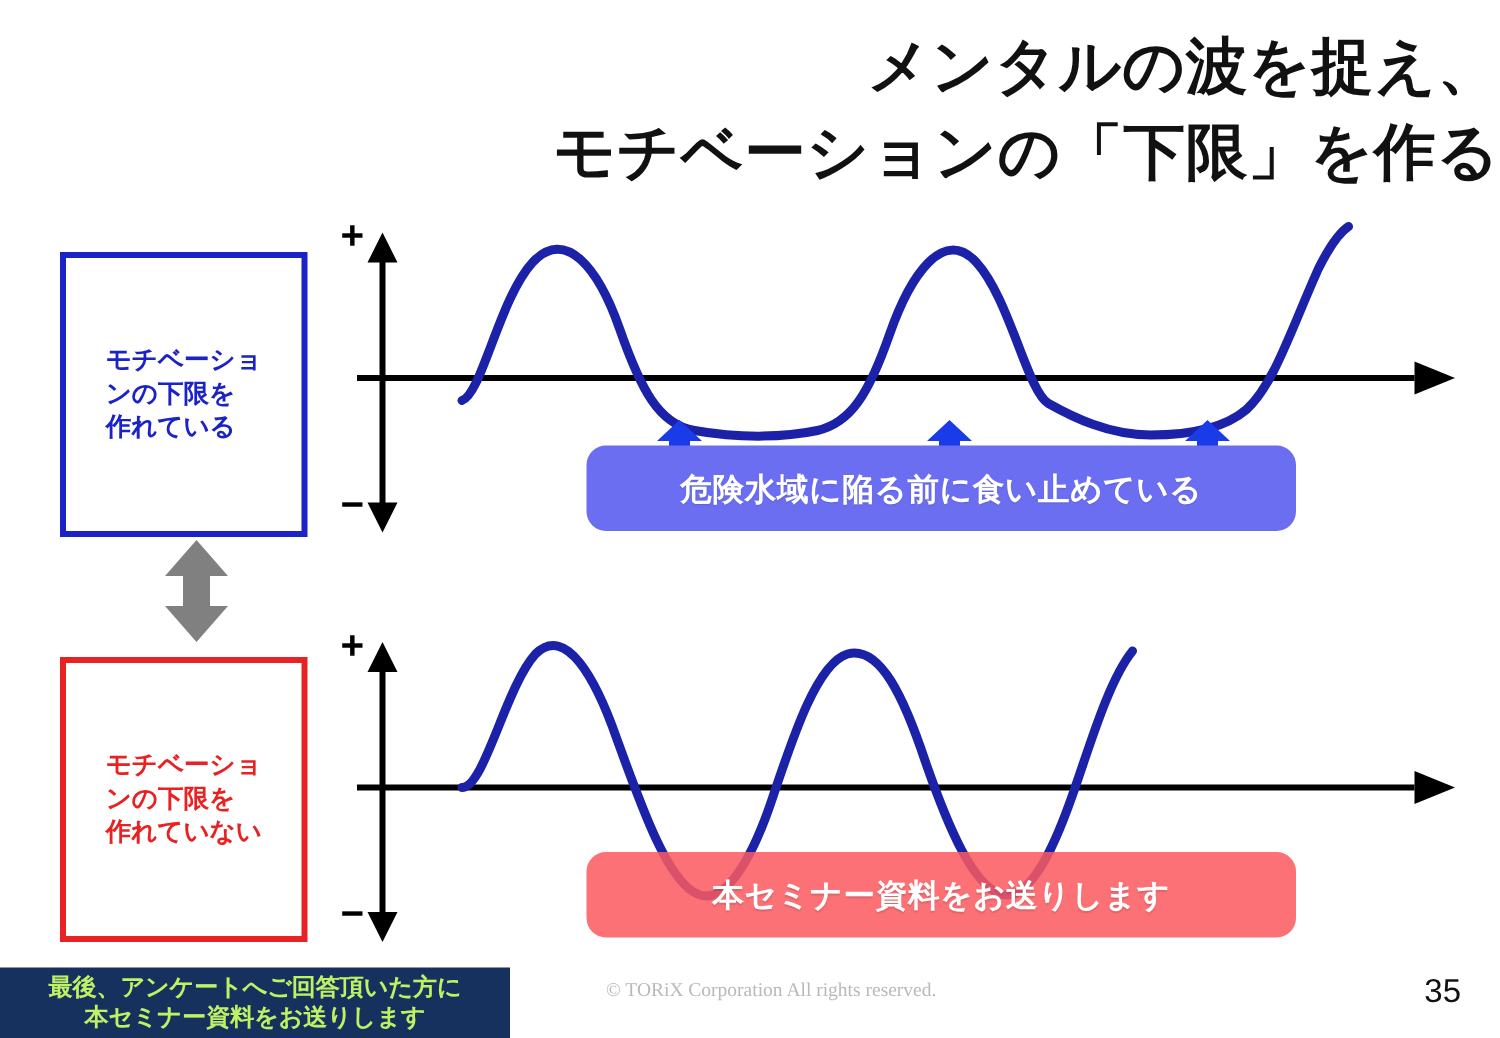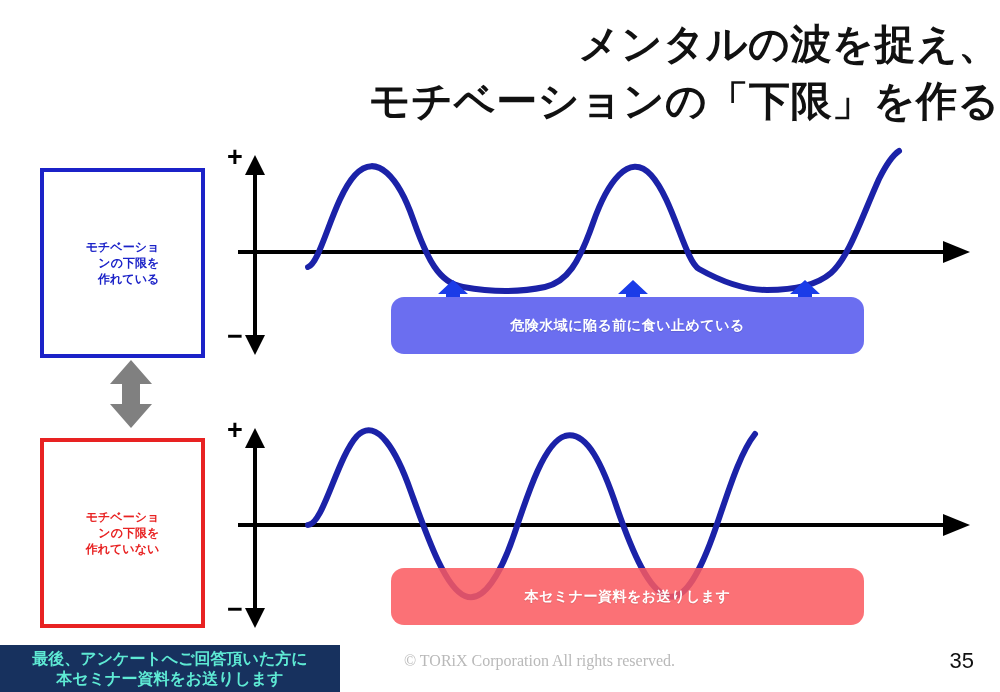--- a/index.html
+++ b/index.html
@@ -27,23 +27,23 @@
 
   
   .sidebox{
     position:absolute;
     width:165px;height:190px;
     background:#ffffff;
     box-sizing:border-box;
     display:flex;align-items:center;justify-content:center;
   }
   .sidebox .sb-text{
-    text-align:right;
+    text-align:left;
     font-weight:bold;
-    font-size:12px;
+    font-size:17px;
     line-height:1.35;
     white-space:pre-line;
   }
   #box-top{left:40px;top:168px;border:4px solid #1b22c8;}
   #box-top .sb-text{color:#1b22c8;}
   #box-bot{left:40px;top:438px;border:4px solid #e82222;}
   #box-bot .sb-text{color:#e82222;}
 
   
   #updown-arrow{position:absolute;left:100px;top:358px;width:62px;height:72px;}
@@ -61,43 +61,43 @@
   }
 
   
   .banner{
     position:absolute;
     height:57px;
     border-radius:13px;
     display:flex;align-items:center;justify-content:center;
   }
   .banner .bn-text{
-    color:#ffffff;font-weight:bold;font-size:14px;
+    color:#ffffff;font-weight:bold;font-size:21px;
     letter-spacing:0.5px;
     text-shadow:0 1px 1px rgba(0,0,0,0.12);
   }
   #banner-top{left:391px;top:297px;width:473px;background:#6b6ef0;}
   #banner-bot{left:391px;top:568px;width:473px;background:rgba(250,90,95,0.86);}
 
   
   .up-arrow{position:absolute;width:30px;height:28px;}
 
   
   #footer-box{
     position:absolute;left:0;top:645px;width:340px;height:47px;
     background:#17315e;
     display:flex;align-items:center;justify-content:center;
   }
   #footer-box .fb-text{
-    color:#5eead4;font-weight:bold;font-size:16px;line-height:1.25;
+    color:#bef264;font-weight:bold;font-size:16px;line-height:1.25;
     text-align:center;white-space:pre-line;
   }
   #copyright{
     position:absolute;left:404px;top:652px;
-    color:#b9b9b9;font-size:16px;
+    color:#b9b9b9;font-size:13px;
     font-family:"Liberation Serif","DejaVu Serif",serif;
   }
   #page-number{
     position:absolute;right:26px;top:648px;
     color:#111;font-weight:normal;font-size:22px;
   }
 </style>
 </head>
 <body>
 

